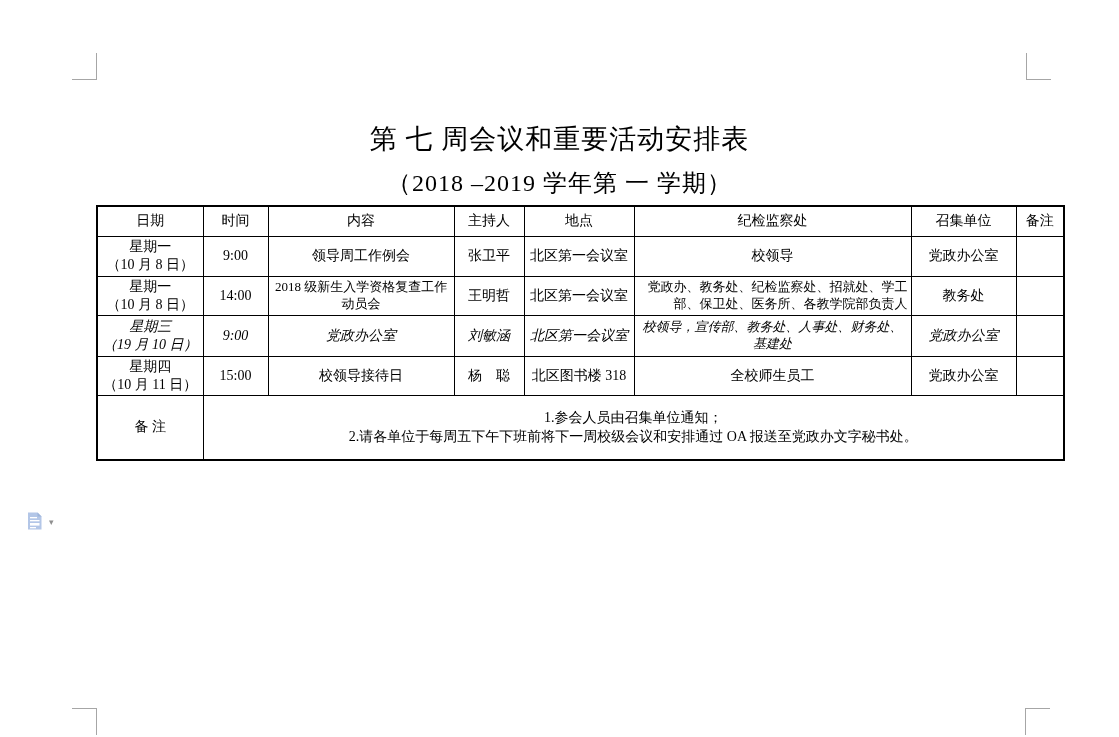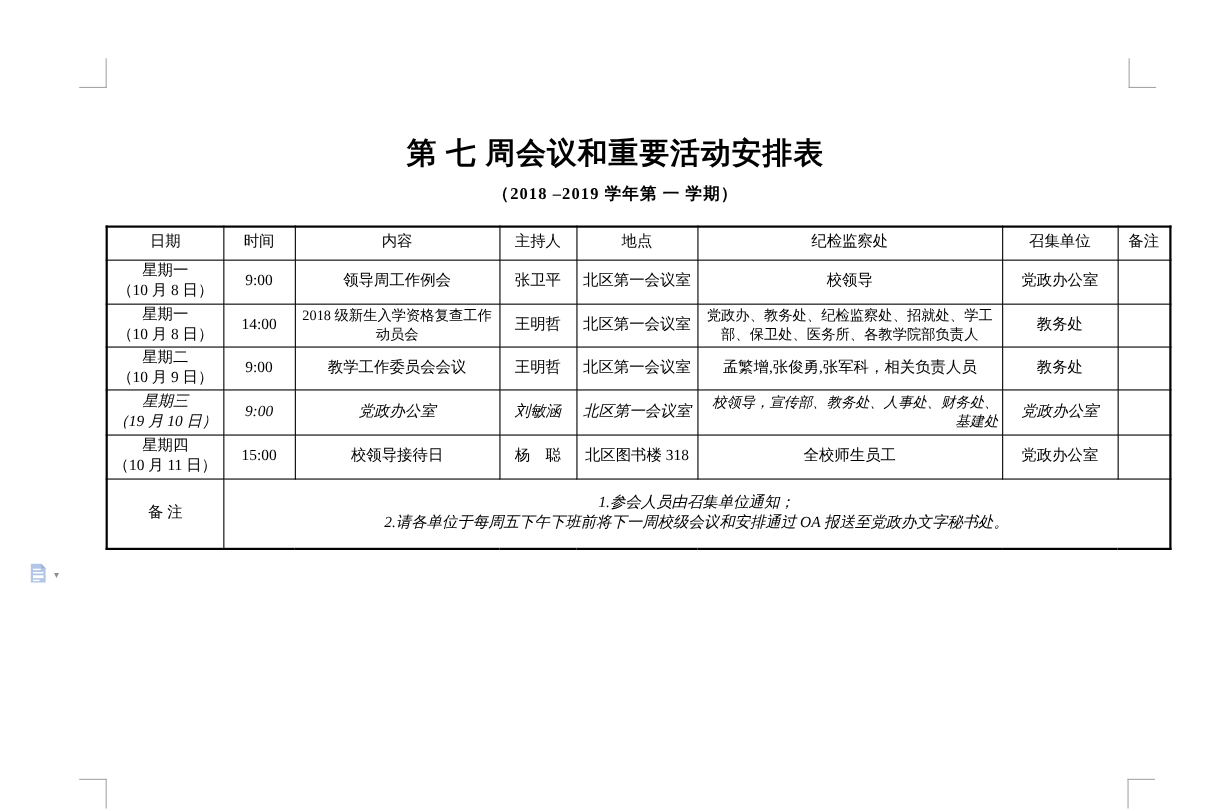--- a/index.html
+++ b/index.html
@@ -12,25 +12,25 @@
 
   
   .crop{position:absolute;}
   .crop.tl{left:72px;top:53px;width:24px;height:26px;border-right:1px solid #a6a6a6;border-bottom:1px solid #a6a6a6;}
   .crop.tr{left:1026px;top:53px;width:24px;height:26px;border-left:1px solid #a6a6a6;border-bottom:1px solid #a6a6a6;}
   .crop.bl{left:72px;top:708px;width:24px;height:26px;border-right:1px solid #a6a6a6;border-top:1px solid #a6a6a6;}
   .crop.br{left:1025px;top:708px;width:24px;height:26px;border-left:1px solid #a6a6a6;border-top:1px solid #a6a6a6;}
 
   .doc-title{
     position:absolute;left:0;right:0;top:121px;text-align:center;
-    font-size:27px;font-weight:bold;letter-spacing:1px;
+    font-size:27px;font-weight:normal;letter-spacing:1px;
   }
   .doc-subtitle{
     position:absolute;left:0;right:0;top:167px;text-align:center;
-    font-size:15px;font-weight:bold;letter-spacing:1px;
+    font-size:24px;font-weight:normal;letter-spacing:1px;
   }
 
   table.sched{
     position:absolute;left:96px;top:205px;width:967px;
     border-collapse:collapse;table-layout:fixed;
     border:2px solid #000;
     padding-left:16px;
   }
   table.sched td,table.sched th{
     border:1px solid #000;
@@ -38,21 +38,21 @@
     font-size:14px;font-weight:normal;
     padding:1px 3px;line-height:1.3;
     overflow:hidden;
   }
   tr.hdr{height:30px;}
   tr.h40{height:40px;}
   tr.h38{height:38px;}
   tr.h41{height:41px;font-style:italic;}
   tr.ftr{height:64px;}
   td.notes{
-    text-align:left;padding:2px 6px;line-height:1.55;font-size:14px;font-style:italic;
+    text-align:left;padding:2px 6px;line-height:1.55;font-size:14px;
   }
   td.flabel{font-size:15px;}
   .two-line{line-height:1.3;}
 
   
   .paste-btn{position:absolute;left:25px;top:509px;width:40px;height:24px;display:flex;align-items:center;gap:4px;cursor:pointer;}
   .paste-btn .arrow{font-size:9px;color:#8f8f8f;line-height:1;margin-top:3px;}
 </style>
 </head>
 <body>
@@ -104,47 +104,35 @@
     </tr>
 
     <tr class="h38">
       <td>
             <div class="two-line"><span>星期一</span><br><span>（10 月 8 日）</span></div>
           </td>
       <td>14:00</td>
       <td style="font-size:13px;">2018 级新生入学资格复查工作动员会</td>
       <td>王明哲</td>
       <td>北区第一会议室</td>
-      <td style="font-size:13px;text-align:center;">党政办、教务处、纪检监察处、招就处、学工部、保卫处、医务所、各教学院部负责人</td>
+      <td style="font-size:13px;text-align:right;">党政办、教务处、纪检监察处、招就处、学工部、保卫处、医务所、各教学院部负责人</td>
       <td>教务处</td>
       <td></td>
     </tr>
 
-    <tr class="h38">
-      <td>
-            <div class="two-line"><span>星期二</span><br><span>（10 月 9 日）</span></div>
-          </td>
-      <td>9:00</td>
-      <td>教学工作委员会会议</td>
-      <td>王明哲</td>
-      <td>北区第一会议室</td>
-      <td>孟繁增,张俊勇,张军科，相关负责人员</td>
-      <td>教务处</td>
-      <td></td>
-    </tr>
 
     <tr class="h41">
       <td>
             <div class="two-line"><span>星期三</span><br><span>（19 月 10 日）</span></div>
           </td>
       <td>9:00</td>
       <td>党政办公室</td>
       <td>刘敏涵</td>
       <td>北区第一会议室</td>
-      <td style="font-size:13px;text-align:right;">校领导，宣传部、教务处、人事处、财务处、基建处</td>
+      <td style="font-size:13px;">校领导，宣传部、教务处、人事处、财务处、基建处</td>
       <td>党政办公室</td>
       <td></td>
     </tr>
 
     <tr class="h38">
       <td>
             <div class="two-line"><span>星期四</span><br><span>（10 月 11 日）</span></div>
           </td>
       <td>15:00</td>
       <td>校领导接待日</td>

